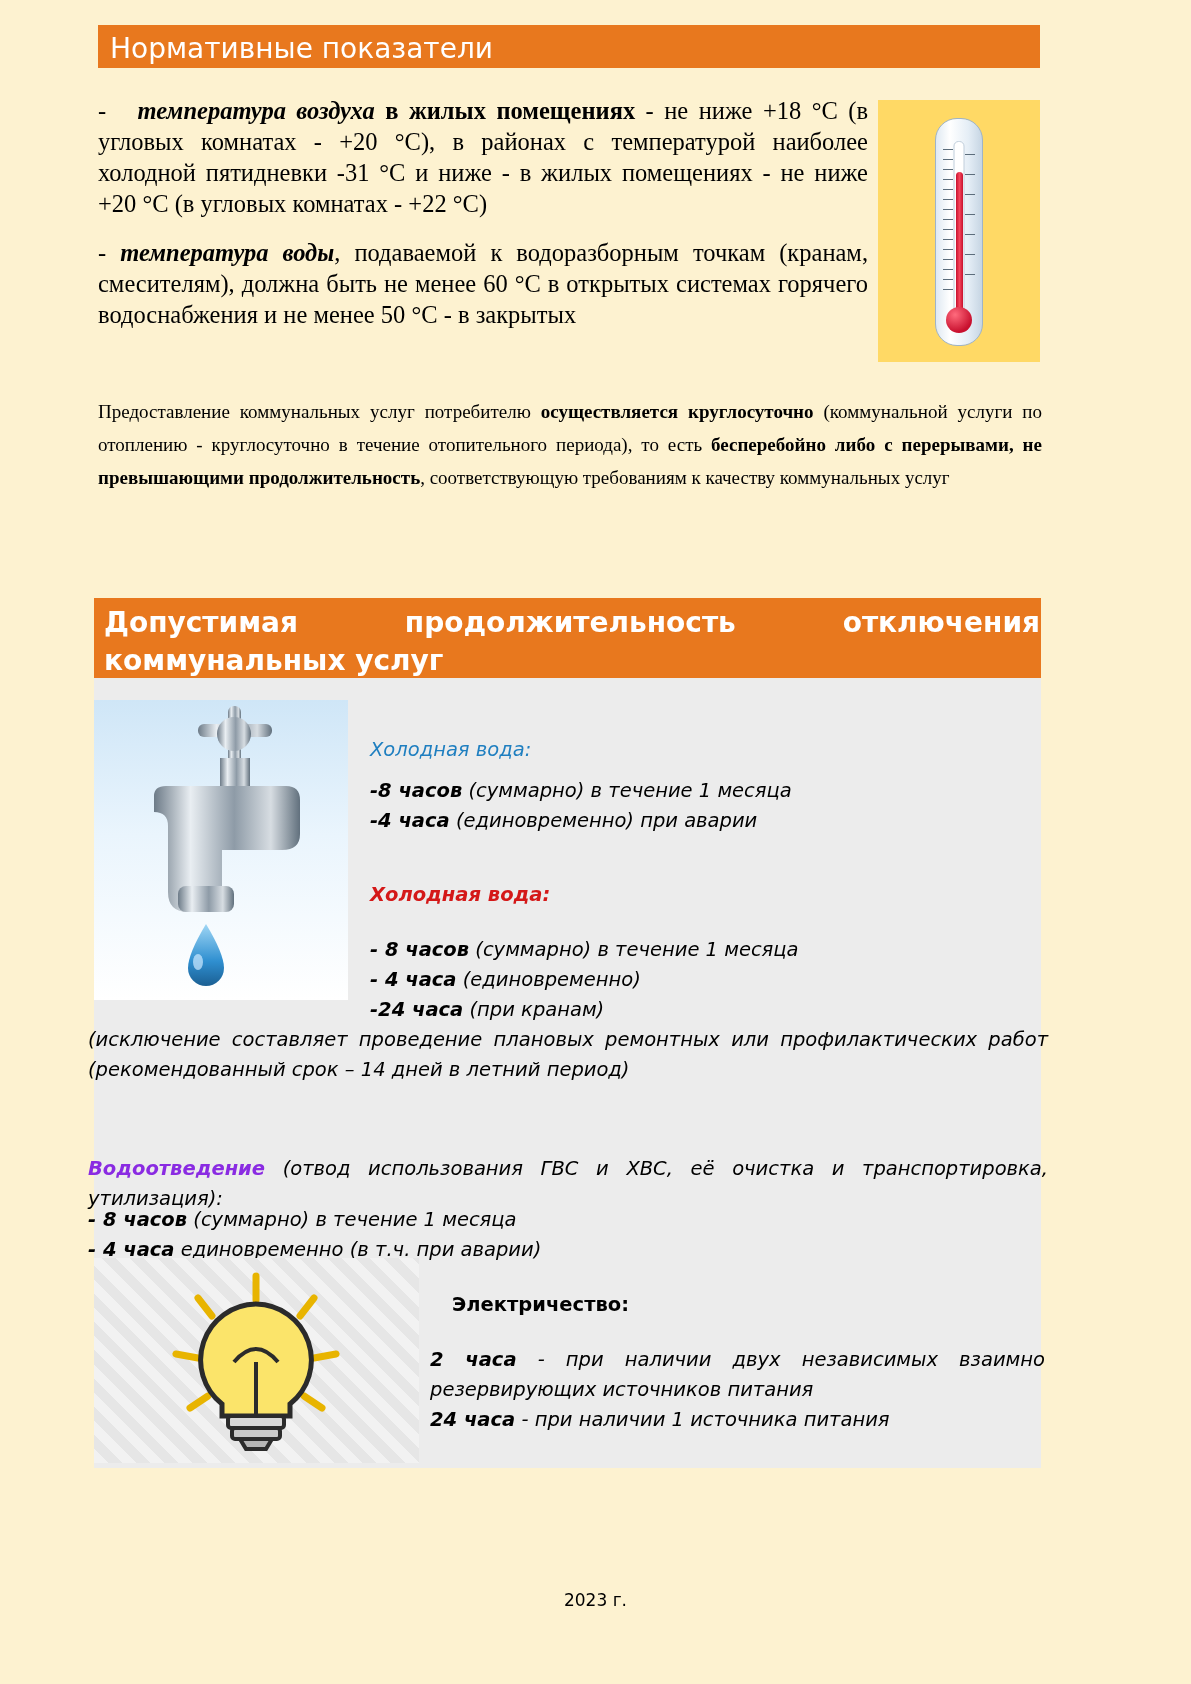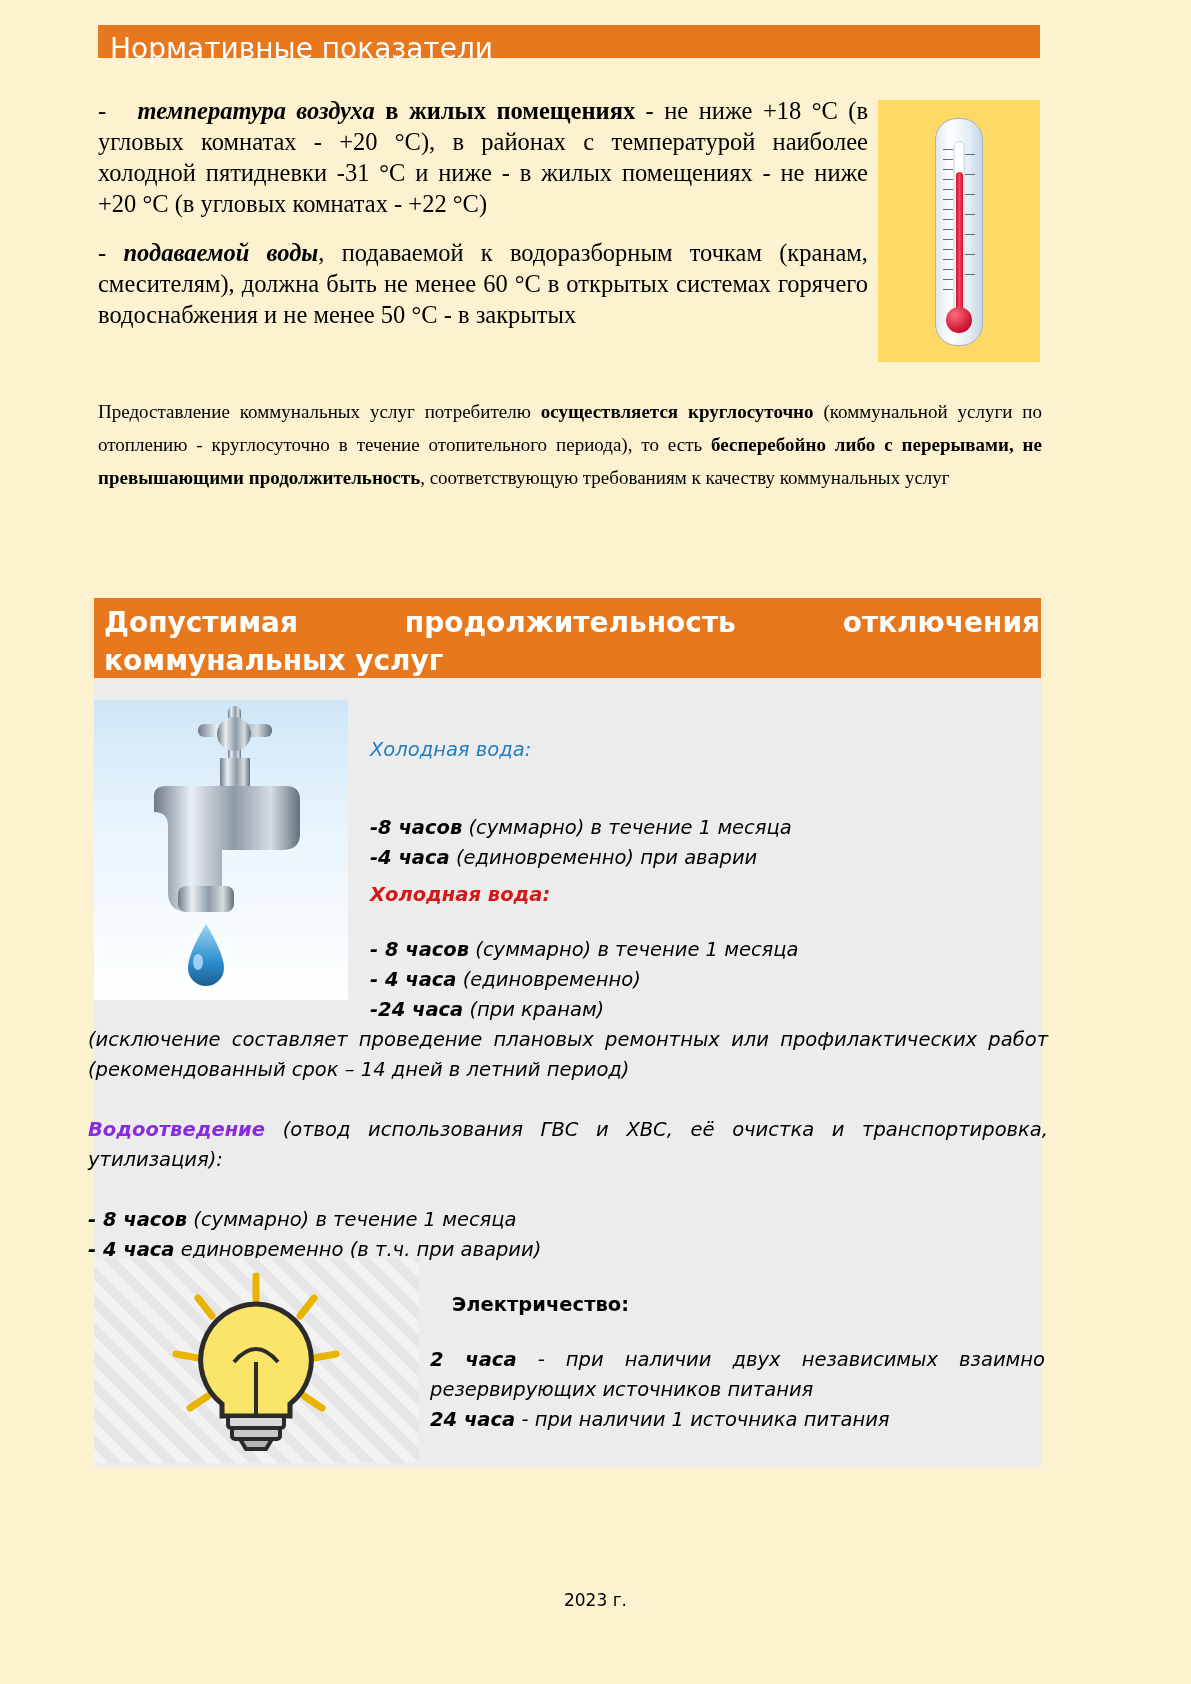--- a/index.html
+++ b/index.html
@@ -29,21 +29,21 @@
     background: #e8781e;
     color: #ffffff;
     font-family: "DejaVu Sans", sans-serif;
     font-weight: 400;
     box-sizing: border-box;
   }
   #banner-top {
     left: 98px;
     top: 25px;
     width: 942px;
-    height: 33px;
+    height: 43px;
     padding: 4px 0 0 12px;
     font-size: 28px;
     line-height: 40px;
   }
   #banner-second {
     left: 94px;
     top: 598px;
     width: 947px;
     height: 80px;
     padding: 6px 1px 0 10px;
@@ -195,30 +195,30 @@
     line-height: 30px;
     font-style: italic;
   }
   .txt .bb { font-weight: bold; }
   .h-cold { color: #1f7fc0; font-weight: normal; }
   .h-hot  { color: #d41818; font-weight: bold; }
   .h-sewer{ color: #8a2be2; font-weight: bold; }
   .h-elec { color: #000; font-weight: bold; font-style: normal; }
 
   #cold-title { left: 370px; top: 735px; }
-  #cold-lines { left: 370px; top: 813px; }
+  #cold-lines { left: 370px; top: 776px; }
   #hot-title  { left: 370px; top: 880px; }
   #hot-lines  { left: 370px; top: 935px; }
 
   #exception {
     left: 88px; top: 1025px; width: 960px;
     text-align: justify;
   }
   #sewer-block {
-    left: 88px; top: 1115px; width: 960px;
+    left: 88px; top: 1154px; width: 960px;
     text-align: justify;
   }
   #sewer-lines { left: 88px; top: 1205px; width: 700px; }
 
   #elec-title { left: 452px; top: 1290px; }
   #elec-lines { left: 430px; top: 1345px; width: 615px; text-align: justify; }
 
   .footer {
     position: absolute;
     left: 0; right: 0;
@@ -237,21 +237,21 @@
   <div class="banner" id="banner-top">
     <span>Нормативные показатели</span>
   </div>
 
   <div class="topblock">
     <p>
       <span class="indent-dash">-</span>&nbsp;&nbsp;
       <span class="b-i">температура воздуха</span><span class="b"> в жилых помещениях</span><span> - не ниже +18 °С (в угловых комнатах - +20 °С), в районах с температурой наиболее холодной пятидневки -31 °С и ниже - в жилых помещениях - не ниже +20 °С (в угловых комнатах - +22 °С)</span>
     </p>
     <p>
-      <span>- </span><span class="b-i">подаваемой воды</span><span>, подаваемой к водоразборным точкам (кранам, смесителям), должна быть не менее 60 °С в открытых системах горячего водоснабжения и не менее 50 °С - в закрытых</span>
+      <span>- </span><span class="b-i">температура воды</span><span>, подаваемой к водоразборным точкам (кранам, смесителям), должна быть не менее 60 °С в открытых системах горячего водоснабжения и не менее 50 °С - в закрытых</span>
     </p>
   </div>
 
   <div class="thermo-box">
     <div class="thermo-body">
       <div class="thermo-scale">
         <i style="top:4px"></i>
           <i style="top:14px"></i>
           <i style="top:24px"></i>
           <i style="top:34px"></i>

